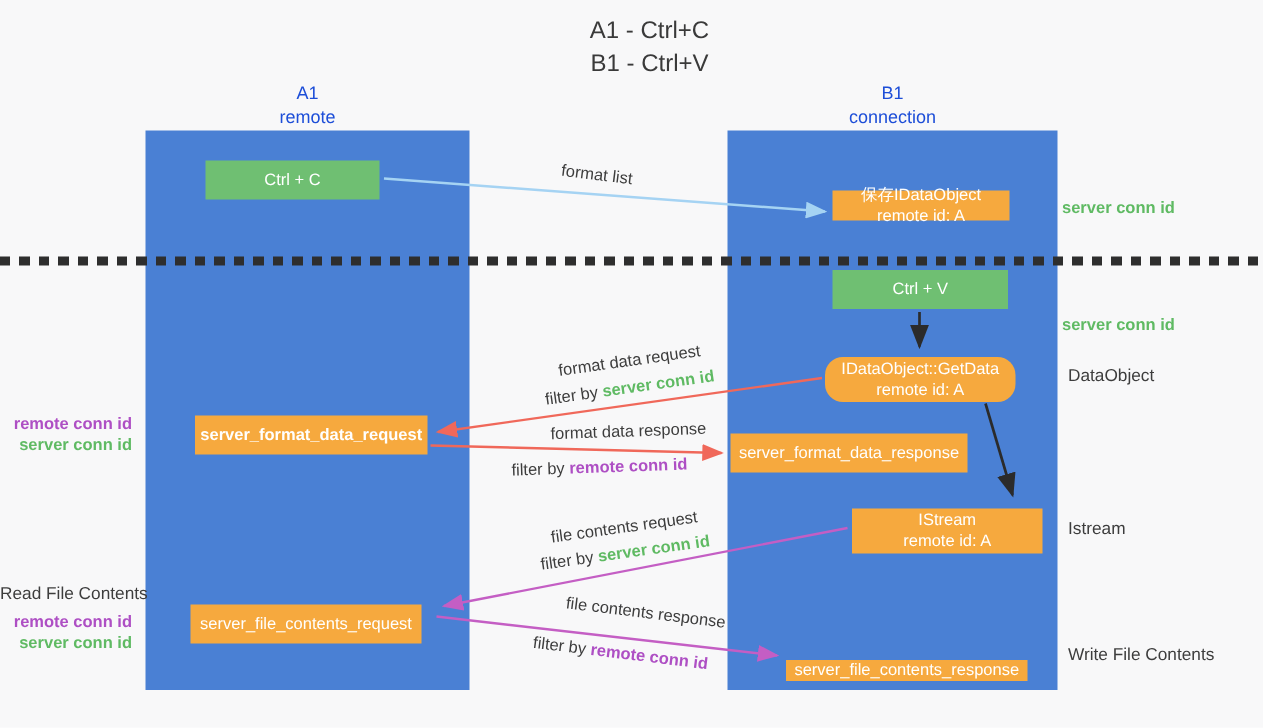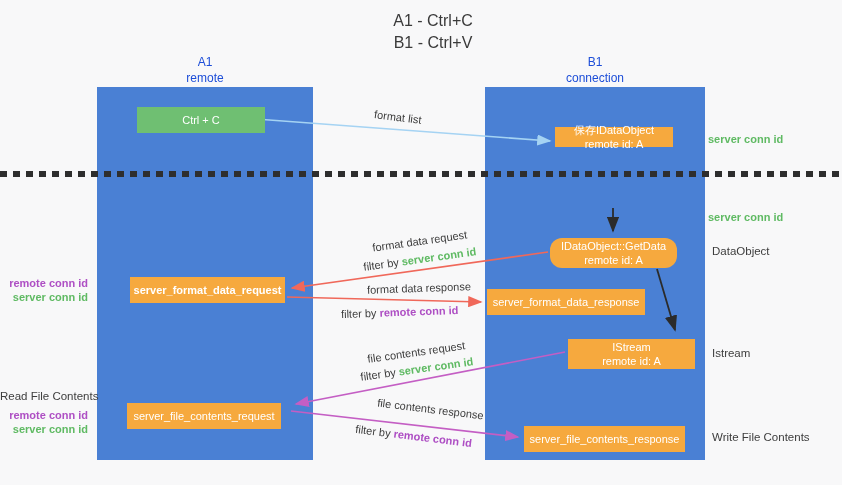--- a/index.html
+++ b/index.html
@@ -77,45 +77,46 @@
     </defs>
     <line x1="256" y1="119" x2="550" y2="141" stroke="#a5d3f3" stroke-width="1.6" marker-end="url(#m-blue)"></line>
     <line x1="613" y1="208" x2="613" y2="231" stroke="#2b2b2b" stroke-width="1.8" marker-end="url(#m-black)"></line>
     <line x1="657" y1="269" x2="675" y2="330" stroke="#2b2b2b" stroke-width="1.8" marker-end="url(#m-black)"></line>
     <line x1="548" y1="252" x2="292" y2="288" stroke="#f0685a" stroke-width="1.6" marker-end="url(#m-red)"></line>
     <line x1="287" y1="297" x2="481" y2="302" stroke="#f0685a" stroke-width="1.6" marker-end="url(#m-red)"></line>
     <line x1="565" y1="352" x2="296" y2="404" stroke="#c45ec4" stroke-width="1.6" marker-end="url(#m-mag)"></line>
     <line x1="291" y1="411" x2="518" y2="437" stroke="#c45ec4" stroke-width="1.6" marker-end="url(#m-mag)"></line>
   </svg>
 
-  <div class="box green" style="left:137px; top:107px; width:128px; height:26px;">Ctrl + C</div>
+  <div class="box green" style="left:137px; top:107px; width:116px; height:26px;">Ctrl + C</div>
 
   <div class="box orange two-line" style="left:555px; top:127px; width:118px; height:20px;">
     <span>保存IDataObject</span>
     <span>remote id: A</span>
   </div>
 
+  <div class="box green" style="left:555px; top:180px; width:117px; height:26px;">Ctrl + V</div>
 
   <div class="box orange two-line" style="left:550px; top:238px; width:127px; height:30px;border-radius:12px;">
     <span>IDataObject::GetData</span>
     <span>remote id: A</span>
   </div>
 
   <div class="box orange" style="left:130px; top:277px; width:155px; height:26px;font-weight:bold;">server_format_data_request</div>
 
   <div class="box orange" style="left:487px; top:289px; width:158px; height:26px;">server_format_data_response</div>
 
   <div class="box orange two-line" style="left:568px; top:339px; width:127px; height:30px;">
     <span>IStream</span>
     <span>remote id: A</span>
   </div>
 
   <div class="box orange" style="left:127px; top:403px; width:154px; height:26px;">server_file_contents_request</div>
 
-  <div class="box orange" style="left:524px; top:426px; width:161px; height:26px;">server_file_contents_response</div>
+  <div class="box orange" style="left:524px; top:440px; width:161px; height:14px;">server_file_contents_response</div>
 
   <div class="alabel r-pos7" style="left:374px; top:111px;">format list</div>
 
   <div class="alabel r-neg8" style="left:372px; top:235px;">format data request</div>
   <div class="alabel r-neg8" style="left:363px; top:253px;"><span>filter by </span><b class="g">server conn id</b></div>
 
   <div class="alabel r-neg2" style="left:367px; top:282px;">format data response</div>
   <div class="alabel r-neg2" style="left:341px; top:306px;"><span>filter by </span><b class="p">remote conn id</b></div>
 
   <div class="alabel r-neg8" style="left:367px; top:346px;">file contents request</div>

